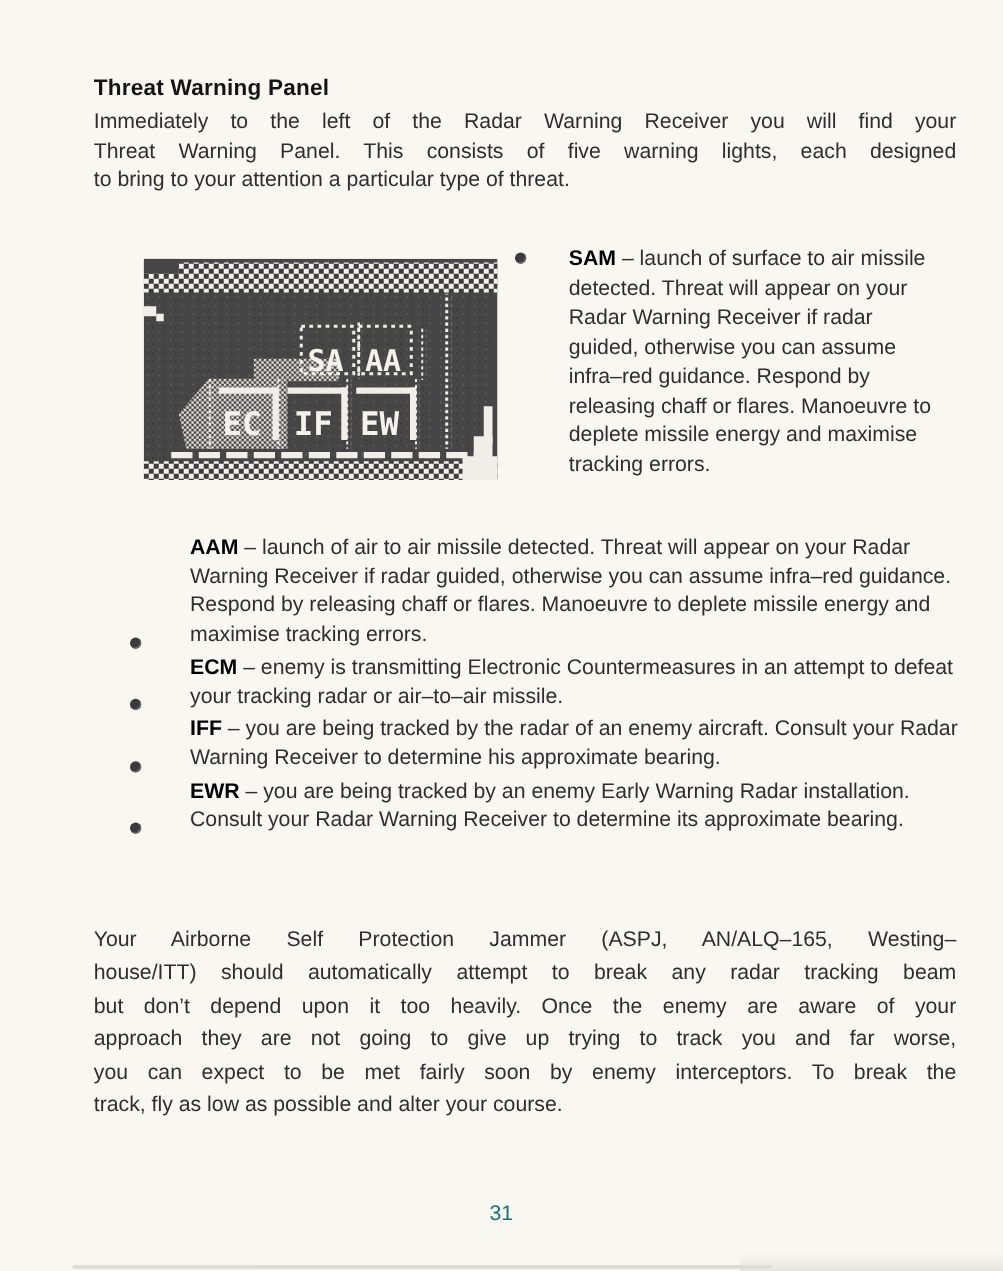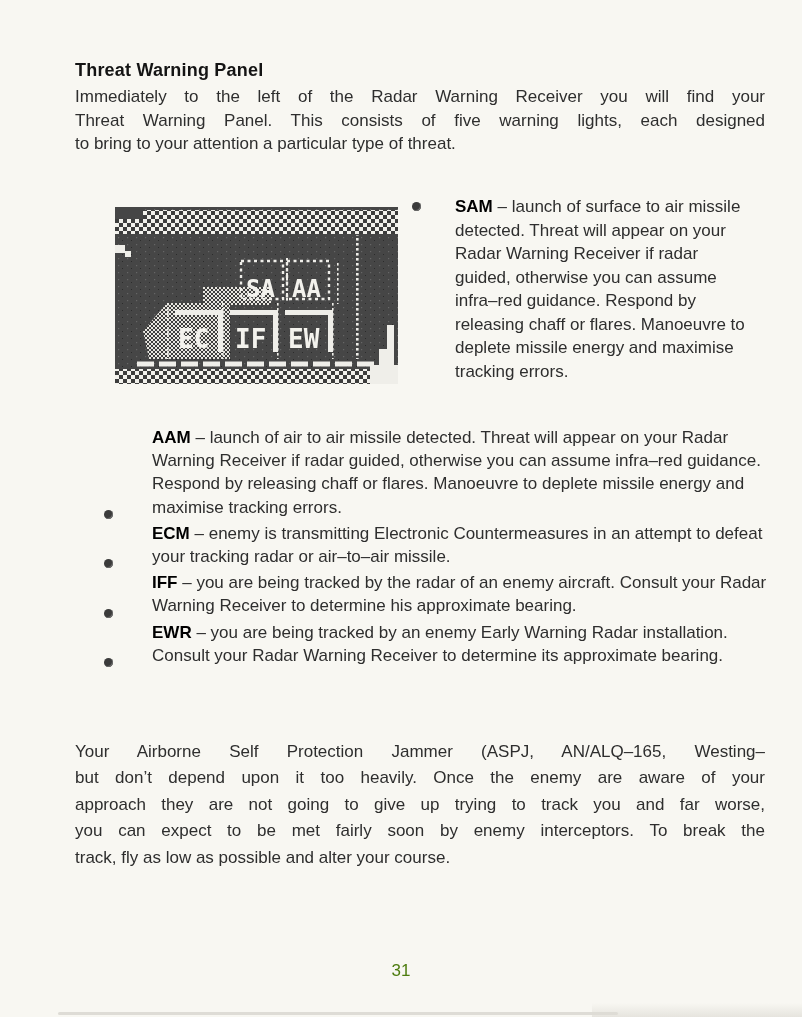--- a/index.html
+++ b/index.html
@@ -25,21 +25,21 @@
     display:inline-block;width:9px;height:9px;border-radius:50%;
     background:#3b3b3b;box-shadow:inset -1px -1px 0 #6a6a6a;flex:0 0 9px;
   }
   .threat-list{position:absolute;left:104px;top:426px;width:672px;}
   .threat-item{display:flex;align-items:flex-end;margin-bottom:3px;}
   .threat-item .bullet{margin-top:7px;}
   .threat-item .threat-text{margin:0 0 0 39px;width:620px;font-size:17px;line-height:23.2px;}
   .code{font-weight:700;color:#000000;}
   .page-number{
     position:absolute;left:0;top:961px;width:802px;
-    text-align:center;font-size:17px;color:#4d7c0f;
+    text-align:center;font-size:17px;color:#0f766e;
   }
   .scan-edge-bottom{
     position:absolute;left:58px;bottom:2px;width:560px;height:3px;
     background:#c9c6bf;opacity:.55;border-radius:2px;
   }
   .scan-smudge{
     position:absolute;right:0;bottom:0;width:210px;height:14px;
     background:linear-gradient(to top,#dedcd5,rgba(222,220,213,0));opacity:.7;
   }
   .panel-label{
@@ -148,20 +148,21 @@
     </div>
     <div class="threat-item">
       <span class="bullet"></span>
       <p class="threat-text"><b class="code">EWR</b>
         <span>– you are being tracked by an enemy Early Warning Radar installation. Consult your Radar Warning Receiver to determine its approximate bearing.</span></p>
     </div>
   </div>
 
   <div class="para outro">
     <div class="jline">Your Airborne Self Protection Jammer (ASPJ, AN/ALQ–165, Westing–</div>
+    <div class="jline">house/ITT) should automatically attempt to break any radar tracking beam</div>
     <div class="jline">but don’t depend upon it too heavily. Once the enemy are aware of your</div>
     <div class="jline">approach they are not going to give up trying to track you and far worse,</div>
     <div class="jline">you can expect to be met fairly soon by enemy interceptors. To break the</div>
     <div class="jline last">track, fly as low as possible and alter your course.</div>
   </div>
 
   <div class="page-number">31</div>
 
   <div class="scan-edge-bottom"></div>
   <div class="scan-smudge"></div>

